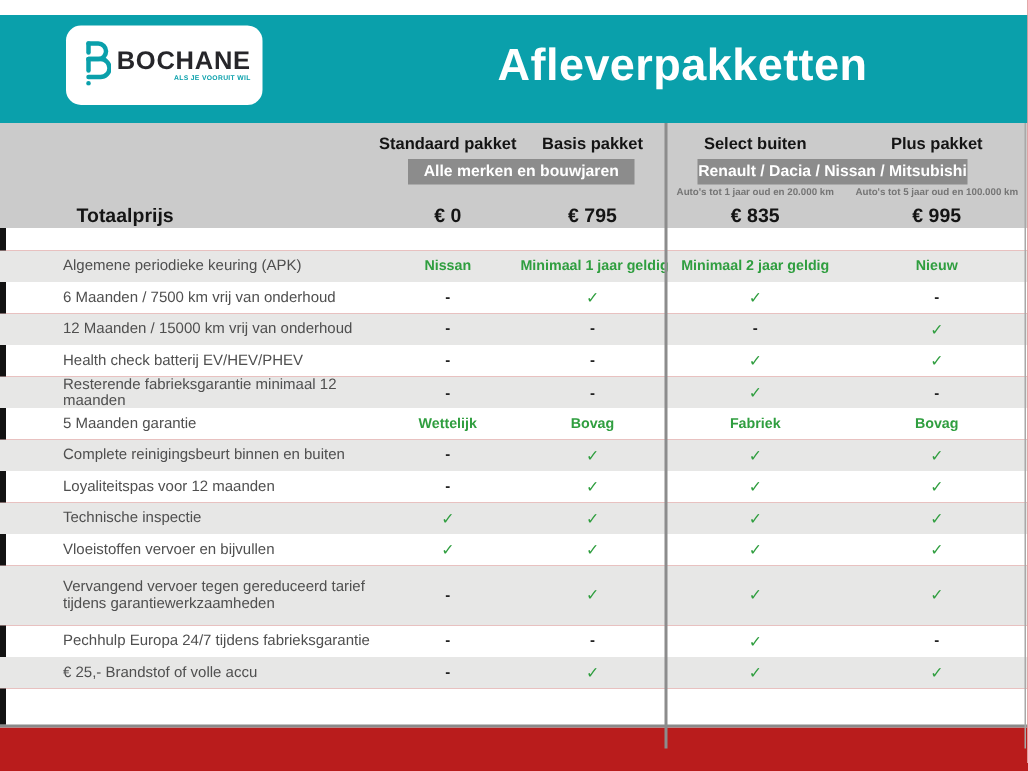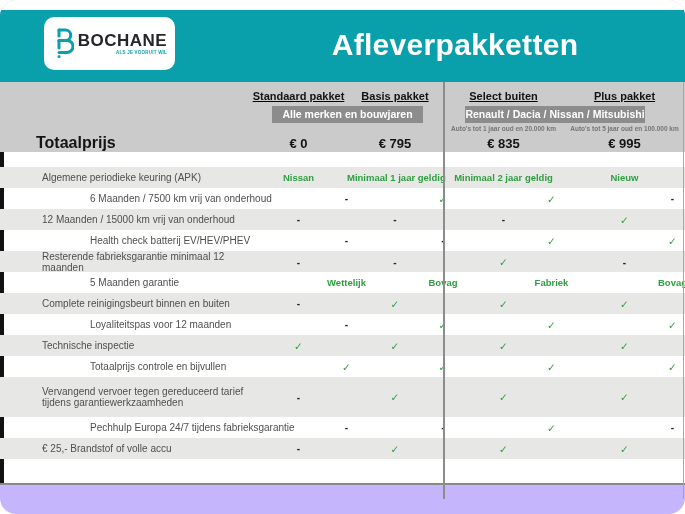--- a/index.html
+++ b/index.html
@@ -1,18 +1,18 @@
 <!DOCTYPE html>
 <html><head>
 <meta charset="utf-8">
 <style>
   html,body { margin:0; padding:0; background:#fff; }
   .page {
     position:relative; width:685px; height:514px; overflow:hidden;
-    background:#c4b5fd; font-family:"Liberation Sans","DejaVu Sans",sans-serif;border-radius:16px;
+    background:#b91c1c; font-family:"Liberation Sans","DejaVu Sans",sans-serif;
   }
   
   .top-white { height:10px; background:#fff; }
   .topbar { position:relative; height:72px; background:#0aa0ab; }
   .logo-card {
     position:absolute; left:44px; top:7px; width:131px; height:53px;
     background:#fff; border-radius:10px; display:flex; align-items:center;
     justify-content:center; gap:4px;
   }
   .logo-icon { flex:0 0 auto; }
@@ -21,38 +21,38 @@
   .logo-tagline { font-size:6px; transform:scale(0.75); transform-origin:right top; color:#0aa0ab; font-weight:bold; letter-spacing:0.3px; margin-top:1px; }
   .page-title {
     position:absolute; left:455px; top:50%; transform:translate(-50%,-54%);
     margin:0; color:#fff; font-size:30px; font-weight:bold; letter-spacing:0.3px;
     white-space:nowrap;
   }
   
   .grid { display:grid; grid-template-columns:250px 97px 96px 121px 121px; align-items:center; }
   
   .band { background:#cbcbcb; height:70px; }
-  .hdr-row { height:24px; padding-top:3px; box-sizing:border-box;text-decoration:underline; }
+  .hdr-row { height:24px; padding-top:3px; box-sizing:border-box; }
   .col-head { text-align:center; font-size:11px; font-weight:bold; color:#141414; }
   .badge-row { height:17px; }
   .badge {
     background:#8c8c8c; color:#fff; font-size:10.5px; font-weight:bold;
     text-align:center; height:17px; line-height:17px; white-space:nowrap; overflow:hidden;
   }
   .badge-left { grid-column:2 / span 2; margin:0 20px 0 22px; }
   .badge-right { grid-column:4 / span 2; margin:0 40px 0 22px; }
   .note-row { height:11px; }
   .note { text-align:center; font-size:6.5px; font-weight:bold; color:#757575; white-space:nowrap; }
   .note-3 { grid-column:4; } .note-4 { grid-column:5; }
   .total-row { height:18px; }
-  .total-label { padding-left:36px; font-size:16px; font-weight:bold; color:#141414; }
+  .total-label { padding-left:51px; font-size:13px; font-weight:bold; color:#141414; }
   .price { text-align:center; font-size:13px; font-weight:bold; color:#141414; }
   
   .gap-row { height:15px; background:#fff; }
-  .edge { position:relative;padding-left:48px; }
+  .edge { position:relative; }
   .edge::before { content:""; position:absolute; left:0; top:0; bottom:0; width:4px; background:#121212; }
   .frow { height:21px; }
   .frow.tall { height:40px; }
   .frow.gray { background:#e7e7e6; }
   .frow.white { background:#fff; }
   .flabel { padding-left:42px; font-size:10px; color:#4f4f4f; white-space:pre-line; line-height:11px; }
   .fval { text-align:center; }
   .fval.check { color:#2f9e3f; font-size:10.5px; font-weight:bold; }
   .fval.dash { color:#222; font-size:10px; font-weight:bold; }
   .fval.text { color:#2f9e3f; font-size:9.5px; font-weight:bold; white-space:nowrap; }
@@ -176,21 +176,21 @@
         <div class="fval check">✓</div>
       </div>
       <div class="grid frow gray">
         <div class="flabel">Technische inspectie</div>
         <div class="fval check">✓</div>
         <div class="fval check">✓</div>
         <div class="fval check">✓</div>
         <div class="fval check">✓</div>
       </div>
       <div class="grid frow white edge">
-        <div class="flabel">Totaalprijs controle en bijvullen</div>
+        <div class="flabel">Vloeistoffen vervoer en bijvullen</div>
         <div class="fval check">✓</div>
         <div class="fval check">✓</div>
         <div class="fval check">✓</div>
         <div class="fval check">✓</div>
       </div>
       <div class="grid frow gray tall">
         <div class="flabel">Vervangend vervoer tegen gereduceerd tarief
 tijdens garantiewerkzaamheden</div>
         <div class="fval dash">-</div>
         <div class="fval check">✓</div>

